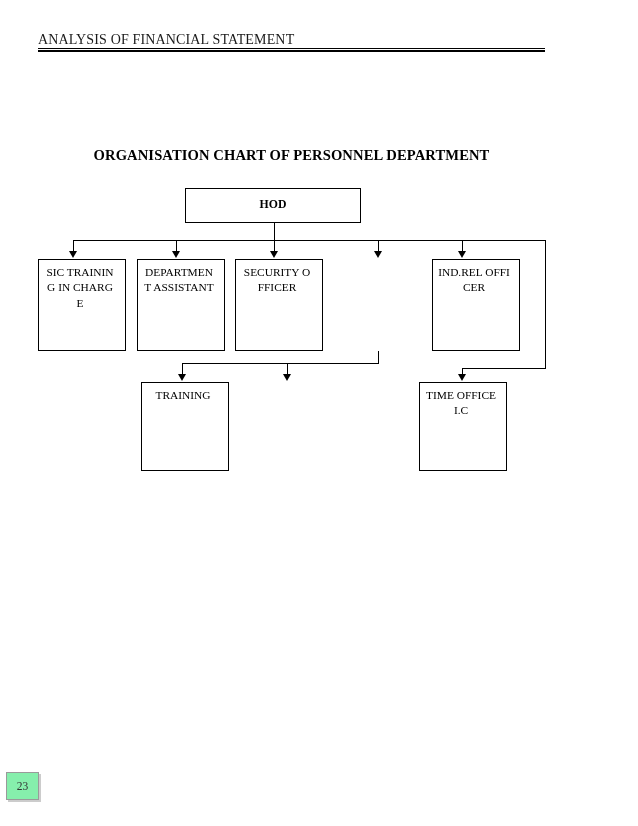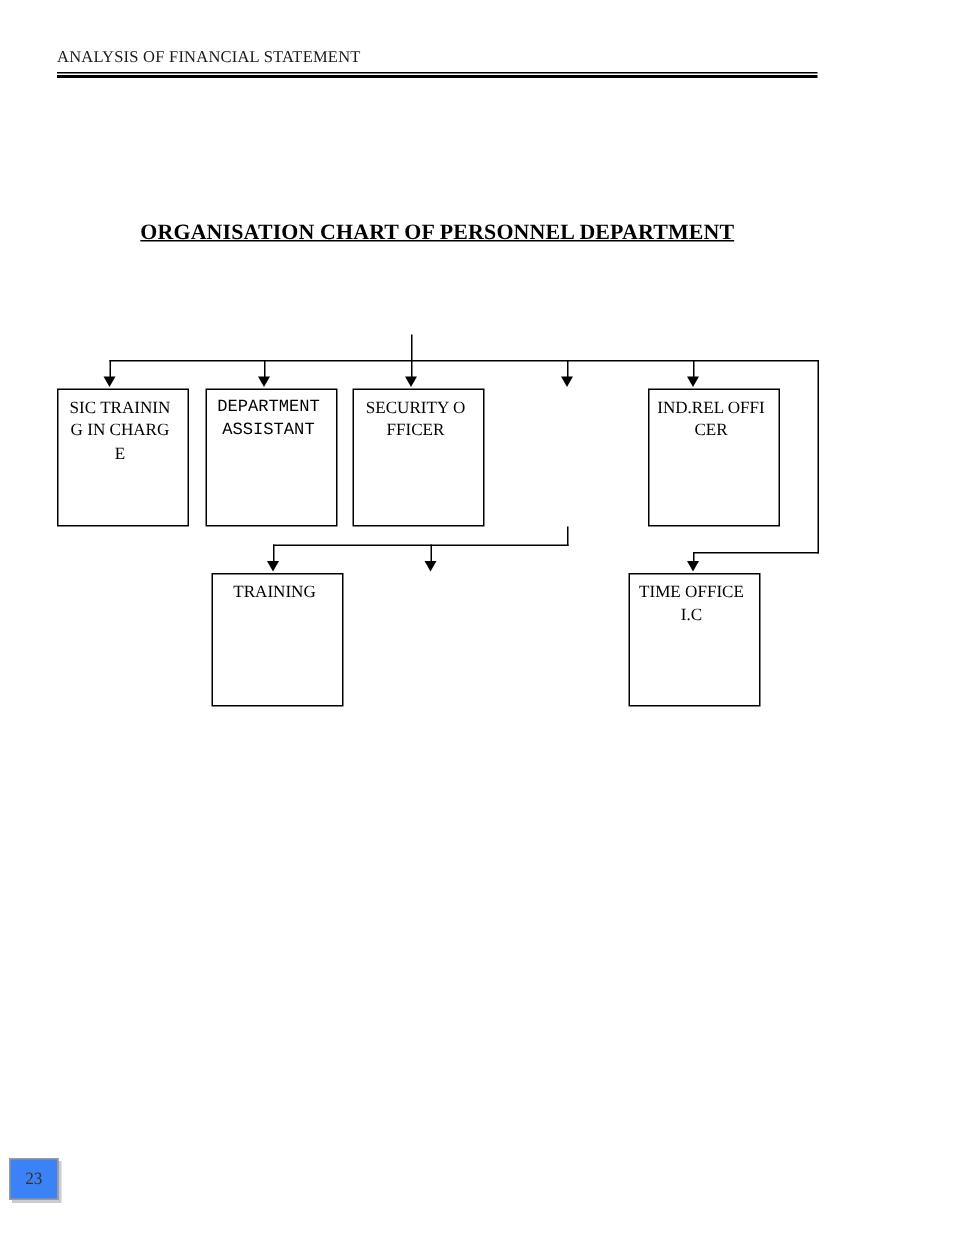--- a/index.html
+++ b/index.html
@@ -18,21 +18,21 @@
     height: 826px;
     background: #ffffff;
     overflow: hidden;
   }
 
   
   #header-text {
     position: absolute;
     left: 38px;
     top: 32px;
-    font-size: 11px;
+    font-size: 14px;
     letter-spacing: 0.15px;
     white-space: nowrap;
     color: #1a1a1a;
   }
   #header-rule-thin {
     position: absolute;
     left: 38px;
     top: 48px;
     width: 507px;
     height: 1px;
@@ -51,21 +51,20 @@
   #chart-title {
     position: absolute;
     left: 0;
     top: 147px;
     width: 583px;
     text-align: center;
     font-size: 14.6px;
     font-weight: bold;
     letter-spacing: 0.1px;
     white-space: nowrap;
-    text-decoration: underline;
   }
 
   
   .node {
     position: absolute;
     border: 1px solid #000000;
     box-sizing: border-box;
     background: #ffffff;
   }
   .node-label {
@@ -98,21 +97,21 @@
   .node-l1 .node-label,
   .node-l2 .node-label {
     padding: 5px 0 0 5px;
     width: 72px;
     word-break: break-all;
     text-align: center;
   }
 
   
   #node-sic          { left: 38px;  }
-  #node-dept-asst    { left: 137px; font-family: Liberation Mono, monospace; }
+  #node-dept-asst    { left: 137px; }
   #node-security     { left: 235px; }
   #node-welfare      { left: 334px; }
   #node-indrel       { left: 432px; }
   #node-canteen      { left: 141px; }
   #node-ambulance    { left: 245px; }
   #node-timeoffice   { left: 419px; }
 
   
   .conn-v {
     position: absolute;
@@ -135,21 +134,21 @@
 
   
   #page-number-box {
     position: absolute;
     left: 6px;
     top: 772px;
     width: 33px;
     height: 28px;
     border: 1px solid #9a9a9a;
     box-sizing: border-box;
-    background: #3b82f6;
+    background: #86efac;
     box-shadow: 2px 2px 0 0 #cccccc;
   }
   #page-number-box .page-num {
     display: block;
     text-align: center;
     font-size: 11.5px;
     line-height: 26px;
     color: #333333;
   }
 </style>
@@ -157,20 +156,23 @@
 <body>
 
 <div id="page">
 
   <div id="header-text">ANALYSIS OF FINANCIAL STATEMENT</div>
   <div id="header-rule-thin"></div>
   <div id="header-rule-thick"></div>
 
   <div id="chart-title">ORGANISATION CHART OF PERSONNEL DEPARTMENT</div>
 
+  <div class="node" id="node-hod">
+    <span class="node-label">HOD</span>
+  </div>
 
   <div class="conn-v" style="left:274px; top:223px; height:17px;"></div>
   <div class="conn-h" style="left:73px; top:240px; width:473px;"></div>
 
   <div class="conn-v" style="left:73px; top:240px; height:12px;"></div>
   <div class="arrow-head" style="left:69px; top:251px;"></div>
 
   <div class="conn-v" style="left:176px; top:240px; height:12px;"></div>
   <div class="arrow-head" style="left:172px; top:251px;"></div>
 

